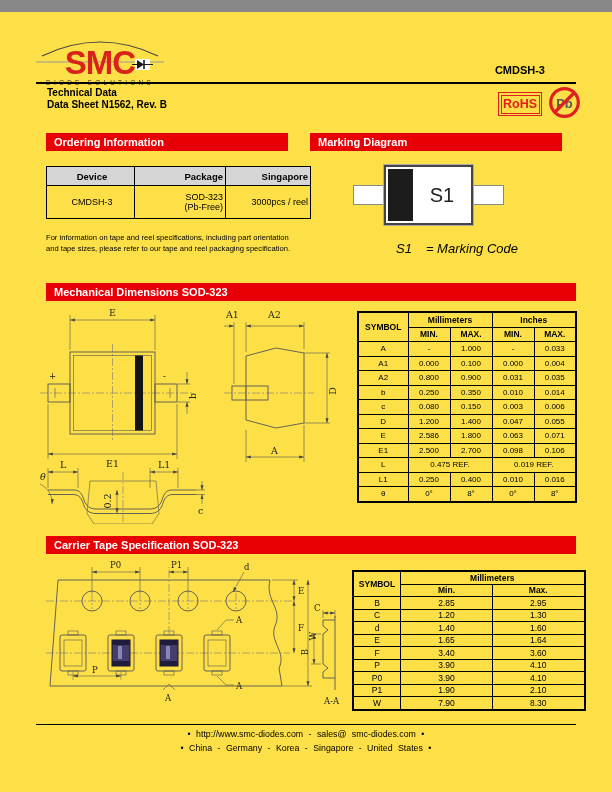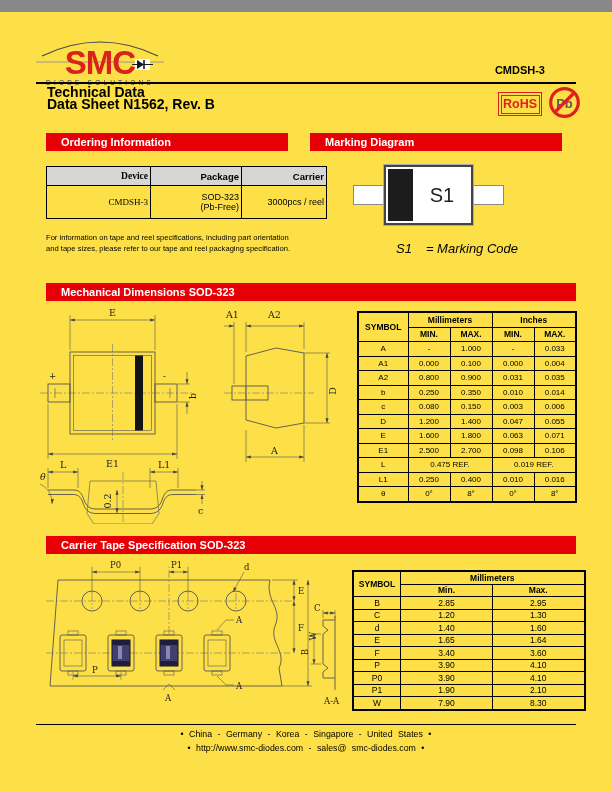--- a/index.html
+++ b/index.html
@@ -3,41 +3,41 @@
 <meta charset="utf-8">
 <style>
   html,body{margin:0;padding:0;background:#888;}
   .page{position:relative;width:612px;height:792px;background:#fde047;margin:12px auto;
         font-family:"Liberation Sans",sans-serif;color:#000;overflow:hidden;}
 
   
   .logo-svg{position:absolute;left:36px;top:24px;width:128px;height:52px;}
   .part-number{position:absolute;right:67px;top:52px;font-size:11px;font-weight:bold;}
   .header-rule{position:absolute;left:36px;top:70px;width:540px;border-top:2.5px solid #000;}
-  .doc-block{position:absolute;left:47px;top:75px;font-size:14px;font-weight:bold;line-height:11.5px;}
+  .doc-block{position:absolute;left:47px;top:75px;font-size:10px;font-weight:bold;line-height:11.5px;}
   .rohs-badge{position:absolute;left:498px;top:80px;width:44px;height:24px;border:1px solid #e02020;
               padding:1.5px;box-sizing:border-box;}
   .rohs-inner{width:100%;height:100%;border:1.5px solid #e02020;box-sizing:border-box;color:#e02020;
               font-weight:bold;font-size:12.5px;display:flex;align-items:center;justify-content:center;}
   .pb-svg{position:absolute;left:548px;top:74px;width:33px;height:33px;}
 
   
   .banner{position:absolute;height:18px;background:#e60005;color:#fff;font-weight:bold;font-size:11px;
-          line-height:18px;padding-left:15px;box-sizing:border-box;white-space:nowrap;}
+          line-height:18px;padding-left:8px;box-sizing:border-box;white-space:nowrap;}
   .banner-ordering{left:46px;top:121px;width:242px;}
   .banner-marking{left:310px;top:121px;width:252px;}
   .banner-mech{left:46px;top:271px;width:530px;}
   .banner-carrier{left:46px;top:524px;width:530px;}
 
   
   .ord-table{position:absolute;left:46px;top:154px;border-collapse:collapse;table-layout:fixed;}
   .ord-table th,.ord-table td{border:1.5px solid #000;font-size:9px;text-align:right;padding:0 2px;}
   .ord-table th{background:#d6d6d6;height:18px;font-size:9.5px;}
   .ord-table td{height:32px;}
-  .ord-table .c-dev{width:80px;text-align:right;padding-left:21px;font-family:Liberation Serif, serif;}
+  .ord-table .c-dev{width:80px;text-align:center;padding-left:5px;}
   .ord-table .c-pkg{width:86px;white-space:pre-line;}
   .ord-table .c-shp{width:80px;}
   .ord-note{position:absolute;left:46px;top:221px;width:254px;font-size:7.6px;line-height:10.5px;}
 
   
   .mk-wrap{position:absolute;left:340px;top:148px;width:210px;height:90px;}
   .mk-lead{position:absolute;height:20px;width:32px;border:1px solid #888;background:#fff;top:25px;box-sizing:border-box;}
   .mk-lead-l{left:13px;} .mk-lead-r{left:132px;}
   .mk-body{position:absolute;left:44px;top:5px;width:89px;height:60px;border:2px solid #444;
            outline:1px solid #aaa;background:#fff;box-sizing:border-box;display:flex;}
@@ -106,21 +106,21 @@
   </svg>
 
   <div class="banner banner-ordering">Ordering Information</div>
   <div class="banner banner-marking">Marking Diagram</div>
 
   <table class="ord-table">
     <tbody>
         <tr>
       <th class="c-dev">Device</th>
       <th class="c-pkg">Package</th>
-      <th class="c-shp">Carrier</th>
+      <th class="c-shp">Singapore</th>
     </tr>
     <tr>
       <td class="c-dev">CMDSH-3</td>
       <td class="c-pkg">SOD-323
 (Pb-Free)</td>
       <td class="c-shp">3000pcs / reel</td>
     </tr>
   </tbody>
     </table>
   <div class="ord-note">For information on tape and reel specifications, including part orientation and tape sizes, please refer to our tape and reel packaging specification.</div>
@@ -291,21 +291,21 @@
         </tr>
     <tr>
           <td>D</td>
           <td>1.200</td>
           <td>1.400</td>
           <td>0.047</td>
           <td>0.055</td>
         </tr>
     <tr>
           <td>E</td>
-          <td>1.600</td>
+          <td>2.586</td>
           <td>1.800</td>
           <td>0.063</td>
           <td>0.071</td>
         </tr>
     <tr>
           <td>E1</td>
           <td>2.500</td>
           <td>2.700</td>
           <td>0.098</td>
           <td>0.106</td>
@@ -498,17 +498,17 @@
     <tr>
           <td>W</td>
           <td>7.90</td>
           <td>8.30</td>
         </tr>
   </tbody>
     </table>
 
   <div class="footer-rule"></div>
   <div class="footer-text">
+    <div>• http://www.smc-diodes.com - sales@ smc-diodes.com •</div>
     <div>• China - Germany - Korea - Singapore - United States •</div>
-    <div>• http://www.smc-diodes.com - sales@ smc-diodes.com •</div>
   </div>
 
 </div>
 
 </body></html>

